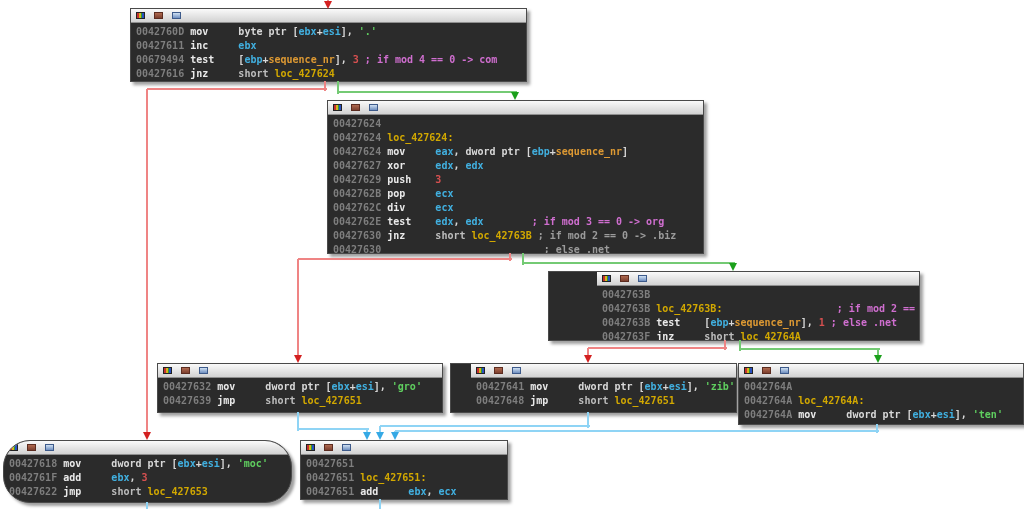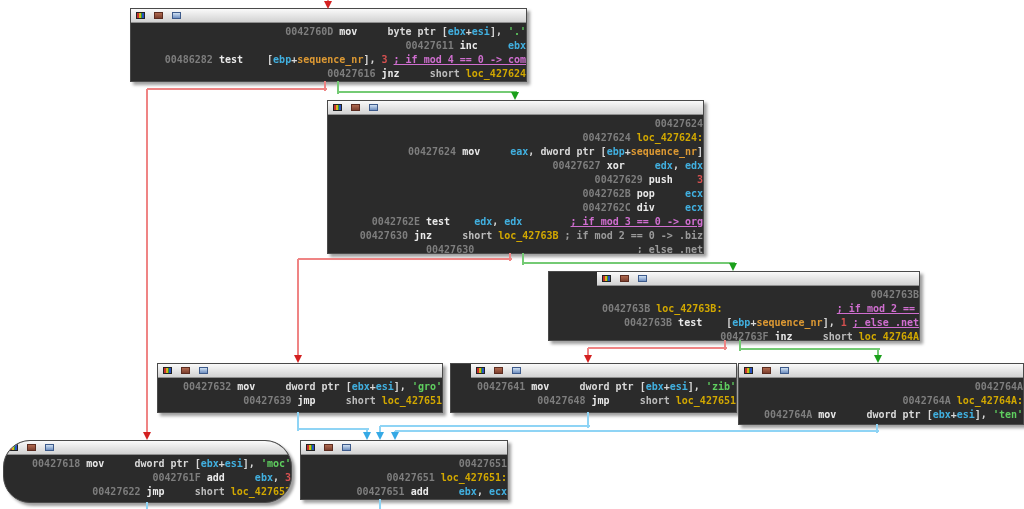--- a/index.html
+++ b/index.html
@@ -19,51 +19,51 @@
   .tbar{
     height:13px;
     background:linear-gradient(var(--title_from),var(--title_to));
     border-bottom:1px solid #8f8f8f;
     display:flex;align-items:center;gap:9px;padding-left:5px;
   }
   .ticon{width:9px;height:7px;display:inline-block;box-sizing:border-box;}
   .ticon-1{background:linear-gradient(90deg,#c23030 0 33%,#d8b31a 33% 55%,#2e9e2e 55% 78%,#2a50c0 78% 100%);border:1px solid #222;}
   .ticon-2{background:linear-gradient(#b06a50,#7c3f2e);border:1px solid #5c2c20;}
   .ticon-3{background:linear-gradient(#cfe0f2,#6f8fc0);border:1px solid #3d5a8a;}
-  .nbody{padding:2px 0 0 5px;text-align:right;}
+  .nbody{padding:2px 0 0 5px;}
   .row{white-space:pre;font-size:10px;line-height:14px;font-weight:bold;color:var(--operand);}
   .adr {color:var(--addr);}
   .mne {color:var(--mnemonic);}
   .opw {color:var(--operand);}
   .reg {color:var(--register);}
   .var {color:var(--variable);}
   .num {color:var(--number);}
   .str {color:var(--string);}
   .loc {color:var(--location);}
   .lbl {color:var(--label);}
   .kw  {color:var(--keyword);}
-  .cmtp{color:var(--comment_pink);text-decoration:underline;}
+  .cmtp{color:var(--comment_pink);}
   .cmtg{color:var(--comment_gray);}
   .eseg{position:absolute;}
   .earrow{position:absolute;width:0;height:0;border-left:4.5px solid transparent;border-right:4.5px solid transparent;}
 </style>
 </head>
 <body>
 
 <div id="canvas">
     <div class="block" style="left: 130px; top: 8px; width: 397px; height: 74px;">
       <div class="tbar">
         <div class="ticon ticon-1"></div>
         <div class="ticon ticon-2"></div>
         <div class="ticon ticon-3"></div>
       </div>
       <div class="nbody">
         <div class="row"><span class="adr">0042760D </span><span class="mne">mov     </span><span class="opw">byte ptr [</span><span class="reg">ebx</span><span class="opw">+</span><span class="reg">esi</span><span class="opw">], </span><span class="str">'.'</span></div>
         <div class="row"><span class="adr">00427611 </span><span class="mne">inc     </span><span class="reg">ebx</span></div>
-        <div class="row"><span class="adr">00486282 </span><span class="mne">test    </span><span class="opw">[</span><span class="reg">ebp</span><span class="opw">+</span><span class="var">sequence_nr</span><span class="opw">], </span><span class="num">3</span><span class="opw"> </span><span class="cmtp">; if mod 4 == 0 -&gt; com</span></div>
+        <div class="row"><span class="adr">00679494 </span><span class="mne">test    </span><span class="opw">[</span><span class="reg">ebp</span><span class="opw">+</span><span class="var">sequence_nr</span><span class="opw">], </span><span class="num">3</span><span class="opw"> </span><span class="cmtp">; if mod 4 == 0 -&gt; com</span></div>
         <div class="row"><span class="adr">00427616 </span><span class="mne">jnz     </span><span class="kw">short </span><span class="loc">loc_427624</span></div>
       </div>
     </div>
     <div class="block" style="left: 327px; top: 100px; width: 377px; height: 154px;">
       <div class="tbar">
         <div class="ticon ticon-1"></div>
         <div class="ticon ticon-2"></div>
         <div class="ticon ticon-3"></div>
       </div>
       <div class="nbody">

